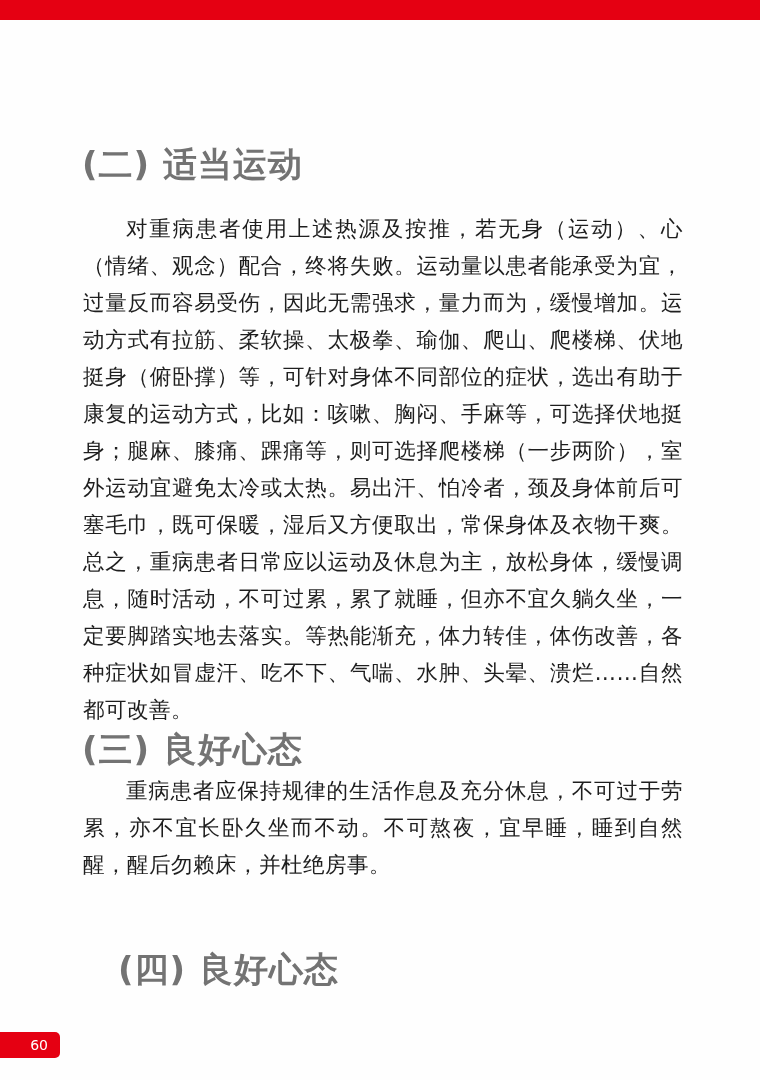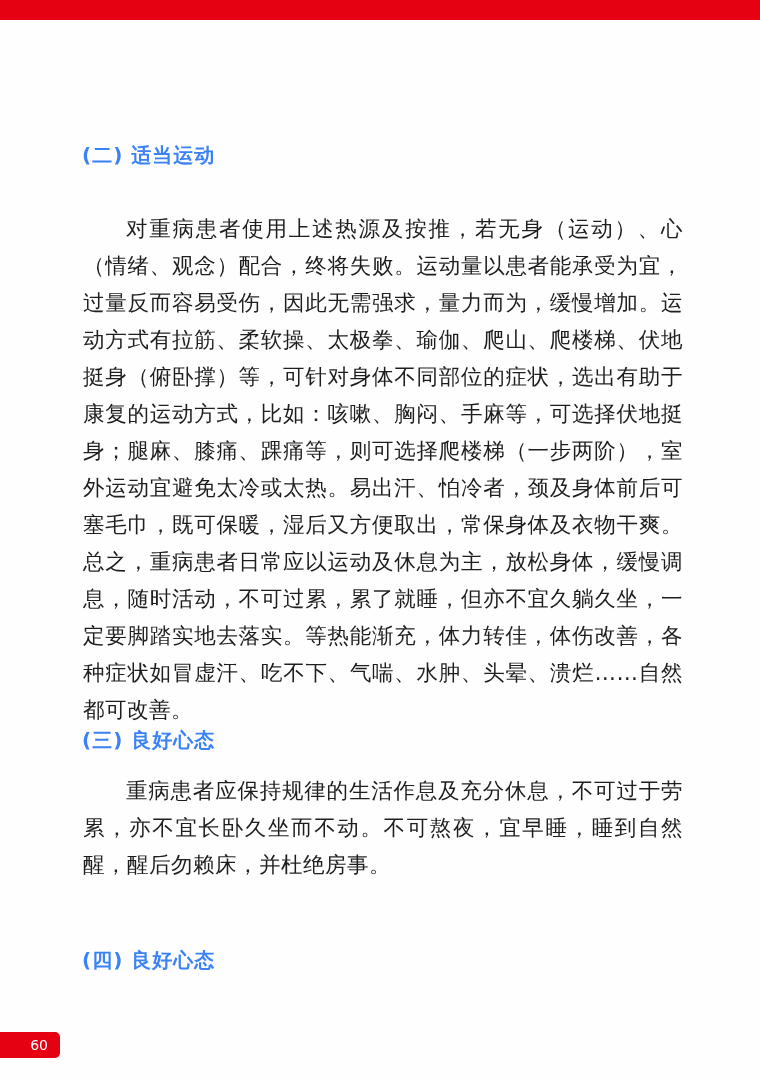--- a/index.html
+++ b/index.html
@@ -5,21 +5,21 @@
   html, body { margin: 0; padding: 0; }
   body {
     width: 760px; height: 1080px; position: relative; overflow: hidden;
     background: #fefefe;
     font-family: "DejaVu Sans", "Liberation Sans", sans-serif;
     color: #1e1e1e;
   }
   .top-bar { position: absolute; left: 0; top: 0; width: 760px; height: 20px; background: #e50012; }
   .heading {
     position: absolute; left: 82px; margin: 0;
-    font-size: 20px; font-weight: bold; color: #3b82f6; letter-spacing: 1px;
+    font-size: 34px; font-weight: bold; color: #737373; letter-spacing: 1px;
     white-space: nowrap;
   }
   .para {
     position: absolute; left: 83px; width: 600px; margin: 0;
     font-size: 21.5px; line-height: 37px; text-align: justify;
     text-indent: 43px; letter-spacing: 0.5px;
   }
   .page-tab {
     position: absolute; left: 0; top: 1032px; width: 60px; height: 26px;
     background: #e50012; border-radius: 0 5px 5px 0;
@@ -31,15 +31,15 @@
 <body>
 
 <div class="top-bar"></div>
 
 <h2 class="heading" style="top:142px;">(二) 适当运动</h2>
 <p class="para" style="top:210px;">对重病患者使用上述热源及按推，若无身（运动）、心（情绪、观念）配合，终将失败。运动量以患者能承受为宜，过量反而容易受伤，因此无需强求，量力而为，缓慢增加。运动方式有拉筋、柔软操、太极拳、瑜伽、爬山、爬楼梯、伏地挺身（俯卧撑）等，可针对身体不同部位的症状，选出有助于康复的运动方式，比如：咳嗽、胸闷、手麻等，可选择伏地挺身；腿麻、膝痛、踝痛等，则可选择爬楼梯（一步两阶），室外运动宜避免太冷或太热。易出汗、怕冷者，颈及身体前后可塞毛巾，既可保暖，湿后又方便取出，常保身体及衣物干爽。总之，重病患者日常应以运动及休息为主，放松身体，缓慢调息，随时活动，不可过累，累了就睡，但亦不宜久躺久坐，一定要脚踏实地去落实。等热能渐充，体力转佳，体伤改善，各种症状如冒虚汗、吃不下、气喘、水肿、头晕、溃烂……自然都可改善。</p>
 
 <h2 class="heading" style="top:727px;">(三) 良好心态</h2>
 <p class="para" style="top:772px;">重病患者应保持规律的生活作息及充分休息，不可过于劳累，亦不宜长卧久坐而不动。不可熬夜，宜早睡，睡到自然醒，醒后勿赖床，并杜绝房事。</p>
 
-<h2 class="heading" style="top:947px;">(四) 良好心态</h2>
+<h2 class="heading" style="top:947px;margin-left:36px;">(四) 良好心态</h2>
 
 <div class="page-tab">60</div>
 
 </body></html>

